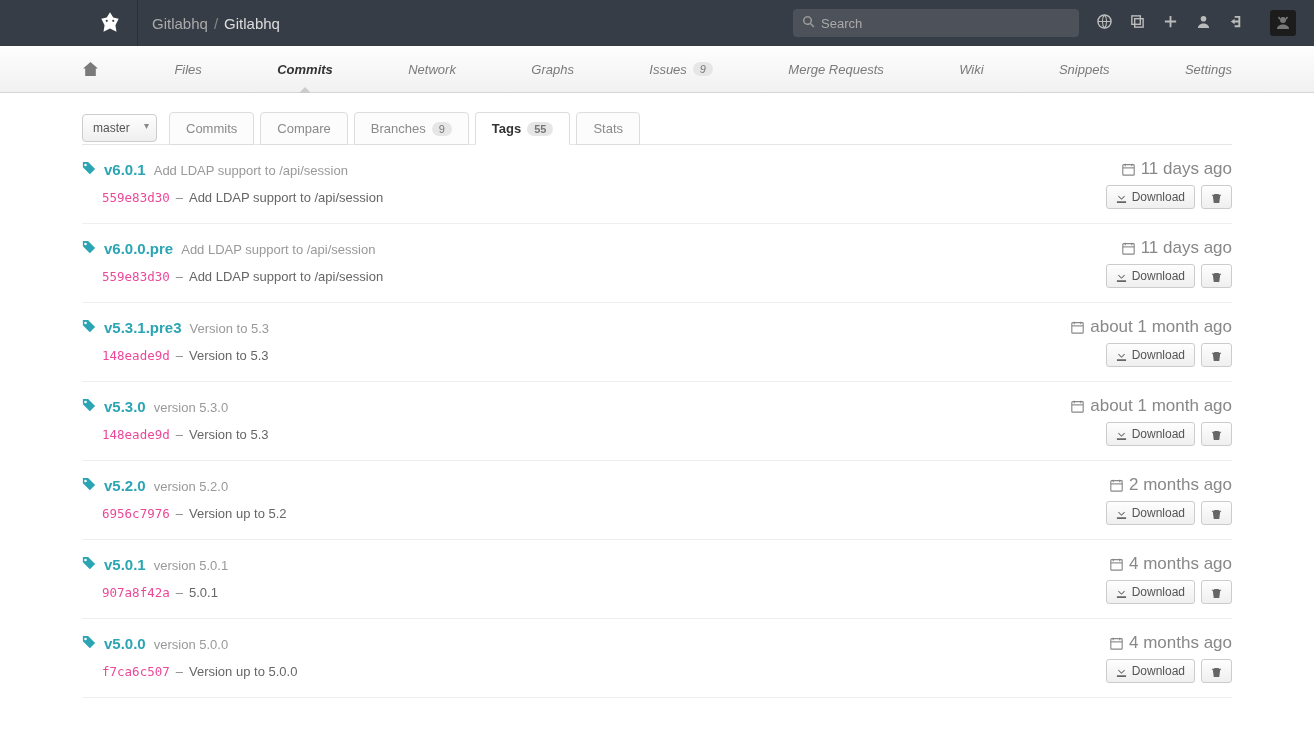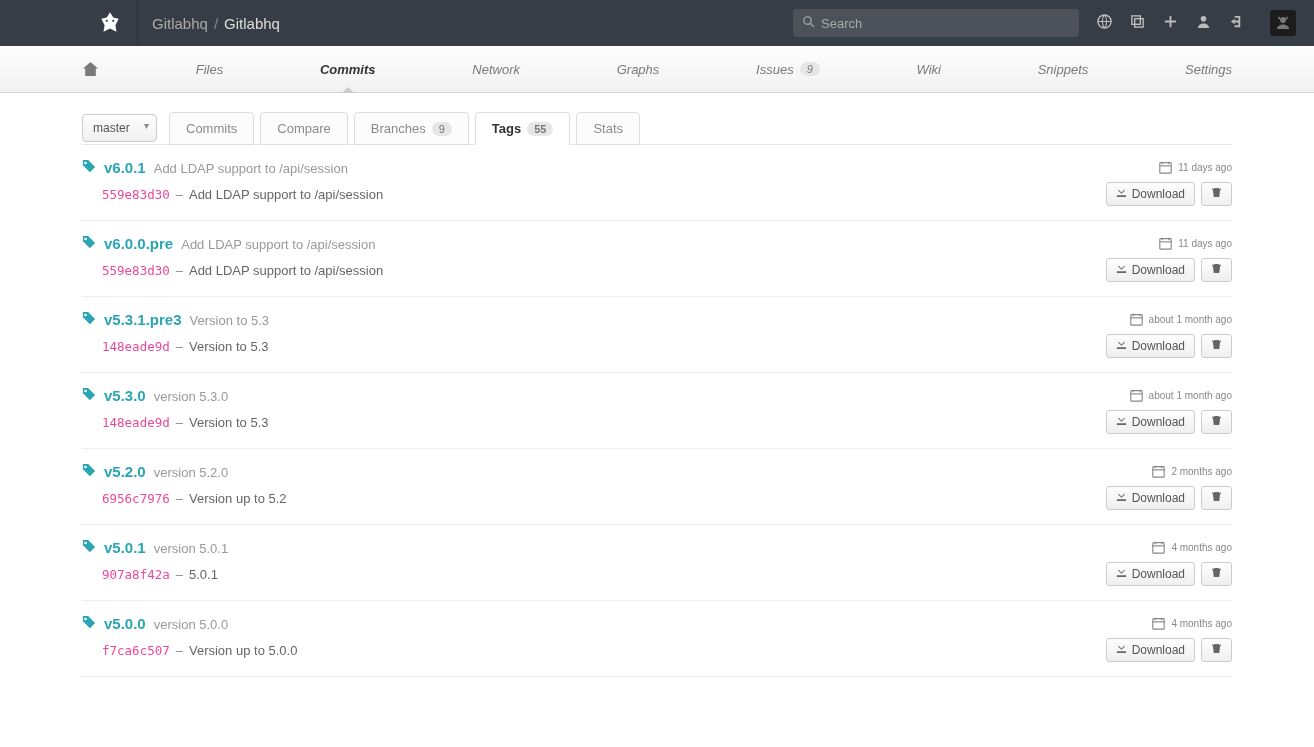--- a/index.html
+++ b/index.html
@@ -50,29 +50,29 @@
 .desc-text { color:#555; font-size:14px;}
 .btn-new { background:linear-gradient(#5cb85c,#47a447); color:#fff; border:1px solid #3e933e; border-radius:4px; padding:6px 14px; font-size:13px; cursor:pointer;}
 
 .tag-list { }
 .tag-item { border-bottom:1px solid #eee; padding:14px 0; display:flex; flex-direction:column; gap:6px; }
 .tag-head { display:flex; align-items:center; justify-content:space-between;}
 .tag-left { display:flex; align-items:baseline; gap:8px; flex-wrap:wrap;}
 .tag-icon svg { width:14px; height:14px; fill:#2ba5b4; }
 .tag-name { color:#2ba5b4; font-weight:bold; font-size:15px;}
 .tag-msg { color:#999; font-size:13px;}
-.tag-time { color:#888; font-size:10px; display:flex; align-items:center; gap:6px;}
+.tag-time { color:#888; font-size:17px; display:flex; align-items:center; gap:6px;}
 .tag-time svg { width:13px; height:13px; fill:#888;}
 .tag-sub { display:flex; align-items:center; justify-content:space-between;}
 .commit-line { display:flex; align-items:center; gap:6px; padding-left:20px;}
 .sha { font-family: Menlo, Consolas, monospace; color:#ec4899; font-size:12.5px;}
 .dash { color:#888;}
 .cmsg { color:#666; font-size:13px;}
 .actions { display:flex; gap:6px;}
-.btn-sm { background:linear-gradient(#fefefe,#efefef); border:1px solid #ccc; border-radius:3px; padding:4px 9px; font-size:12px; color:#555; cursor:pointer; display:flex; align-items:flex-start; gap:5px;}
+.btn-sm { background:linear-gradient(#fefefe,#efefef); border:1px solid #ccc; border-radius:3px; padding:4px 9px; font-size:12px; color:#555; cursor:pointer; display:flex; align-items:flex-end; gap:5px;}
 .btn-sm svg { width:11px; height:11px; fill:#666;}
 </style>
 </head>
 <body>
 
 <div class="topbar">
   <div class="logo-box">
     <svg viewBox="0 0 24 24">
         <path fill="#fff" d="M12 2l3 5 5 1-3 6 1 6-6-3-6 3 1-6-3-6 5-1z"></path>
         <circle cx="9" cy="10" r="1" fill="#373d46"></circle>
@@ -128,20 +128,21 @@
         </svg>
       </span>
     <span class="nav-item">Files</span>
     <span class="nav-item active">Commits</span>
     <span class="nav-item">Network</span>
     <span class="nav-item">Graphs</span>
     <span class="nav-item">
         <span>Issues</span>
         <span class="badge-sm">9</span>
       </span>
+    <span class="nav-item">Merge Requests</span>
     <span class="nav-item">Wiki</span>
     <span class="nav-item">Snippets</span>
     <span class="nav-item">Settings</span>
   </div>
 </div>
 
 <div class="container">
 
   <div class="subnav">
     <div class="branch-wrap">

